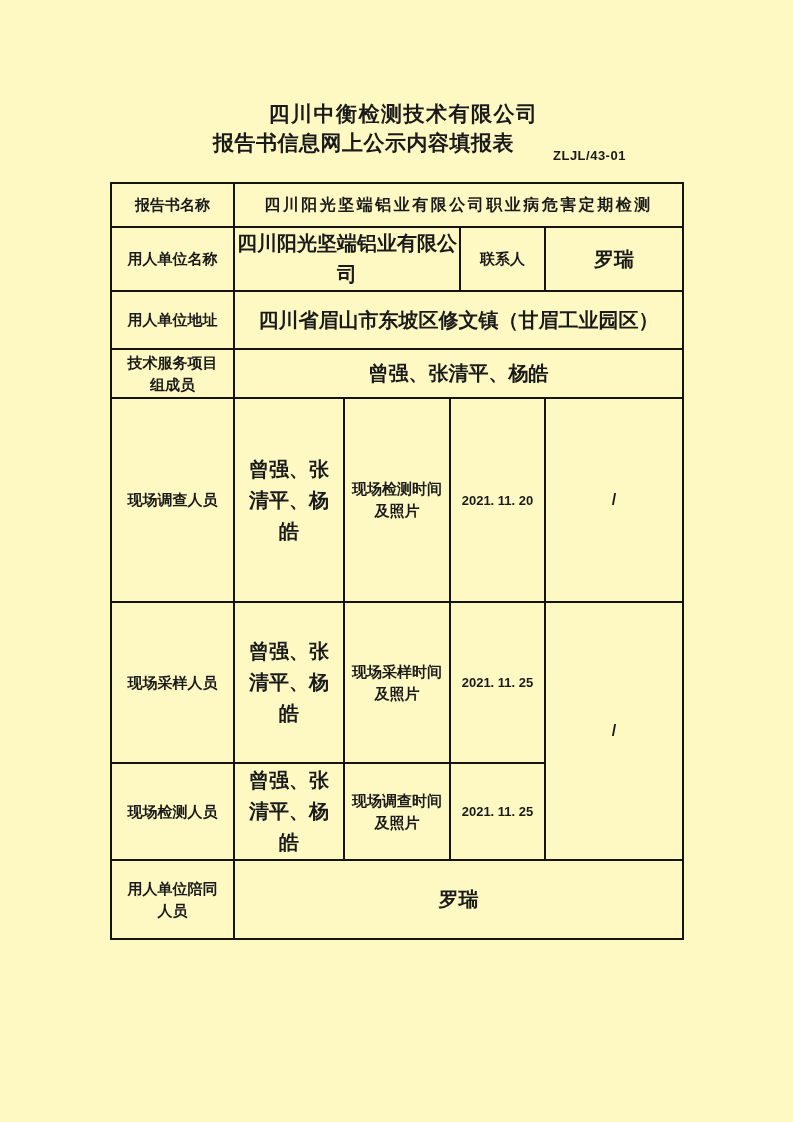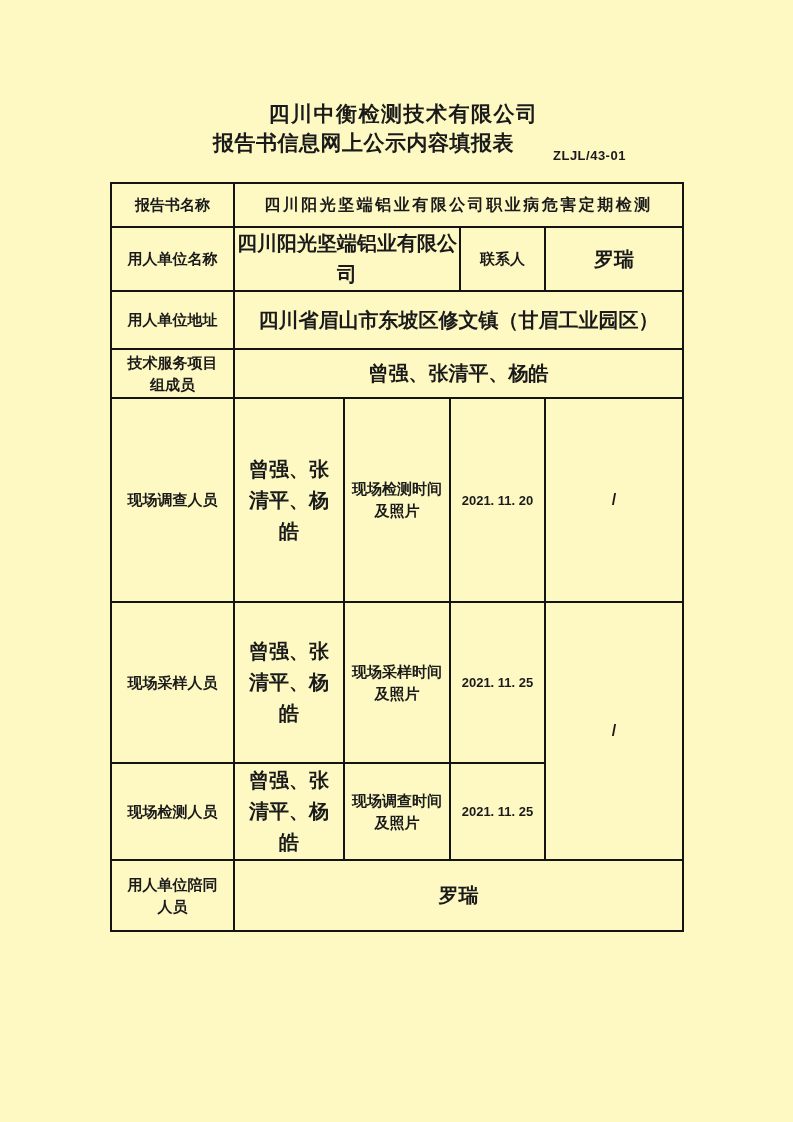--- a/index.html
+++ b/index.html
@@ -145,21 +145,21 @@
       <td class="slash" rowspan="2">/</td>
     </tr>
 
     <tr style="height:97px">
       <td class="lbl">现场检测人员</td>
       <td class="val members">曾强、张清平、杨皓</td>
       <td class="lbl timecell">现场调查时间及照片</td>
       <td class="date" colspan="2">2021. 11. 25</td>
     </tr>
 
-    <tr style="height:71px">
+    <tr style="height:79px">
       <td class="lbl">用人单位陪同
 人员</td>
       <td class="val" colspan="5">罗瑞</td>
     </tr>
 
   </tbody>
     </table>
 </div>
 
 </body></html>

